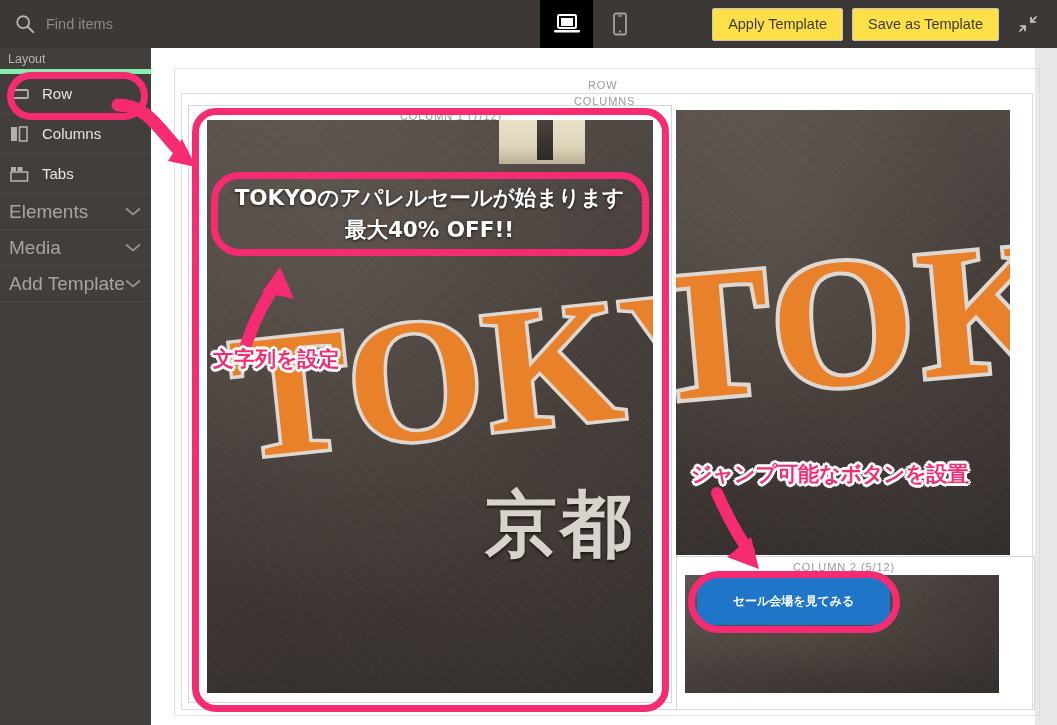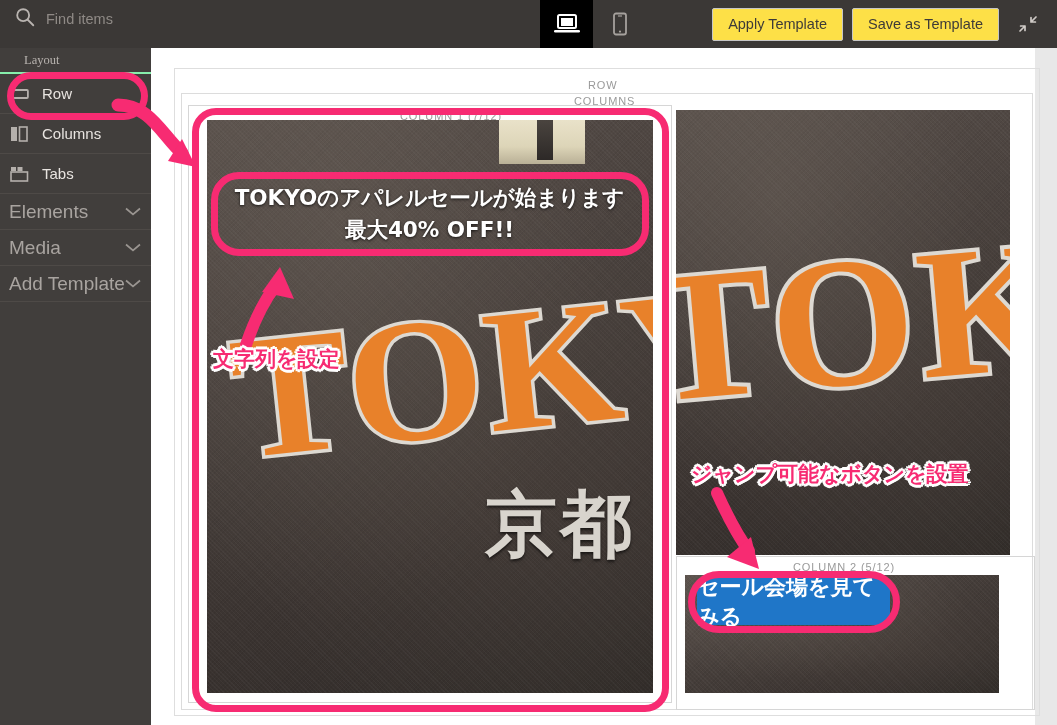--- a/index.html
+++ b/index.html
@@ -12,21 +12,21 @@
 
   
   #topbar {
     position: absolute; left: 0; top: 0;
     width: 1057px; height: 48px;
     background: #3b3836;
     display: flex; align-items: center;
   }
   #search-area {
     width: 540px; height: 36px;
-    display: flex; 
+    display: flex; align-items: center;
     padding-left: 14px;
     background: #3b3836;
   }
   #search-icon { width: 22px; height: 22px; flex: none; margin-right: 10px; }
   #search-input {
     background: transparent; border: none; outline: none;
     color: #d8d4d0; font-size: 14.5px;
     font-family: "Liberation Sans", sans-serif;
     width: 400px; height: 26px;
   }
@@ -65,23 +65,22 @@
   #sidebar {
     position: absolute; left: 0; top: 48px;
     width: 151px; height: 677px;
     background: #413e3c;
   }
   #layout-head {
     height: 26px;
     color: #b8b3af;
     font-size: 12.5px;
     display: flex; align-items: center;
-    padding-left: 24px;
-    border-bottom: 2px solid #86efac;
-    font-family: Liberation Serif, serif;
+    padding-left: 8px;
+    border-bottom: 5px solid #86efac;
   }
   .side-item {
     height: 40px;
     display: flex; align-items: center;
     padding-left: 10px;
     border-bottom: 1px solid #4e4a47;
     color: #e8e4e0;
     font-size: 15px;
     cursor: pointer;
   }
@@ -225,21 +224,21 @@
 
   
   #cta-btn {
     position: absolute; left: 697px; top: 578px;
     width: 193px; height: 47px;
     background: #1f76c8;
     border-radius: 5px;
     color: #ffffff;
     font-family: "DejaVu Sans", "Liberation Sans", sans-serif;
     font-weight: 700;
-    font-size: 22px;
+    font-size: 12px;
     display: flex; align-items: center; justify-content: center;
     cursor: pointer;
     z-index: 7;
   }
 
   
   #annot { position: absolute; left: 0; top: 0; width: 1057px; height: 725px; pointer-events: none; z-index: 30; }
 
   .pink-ring {
     position: absolute;

